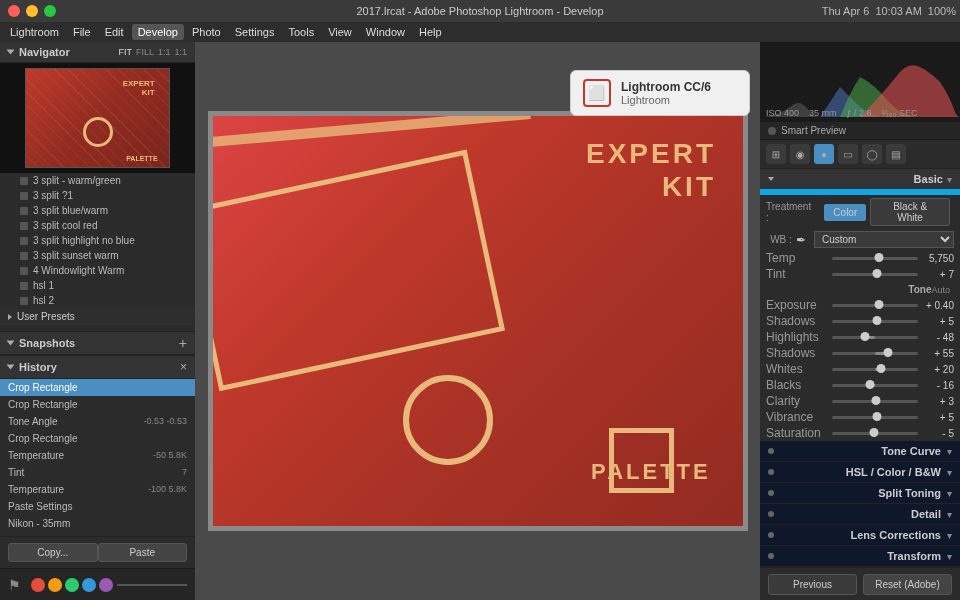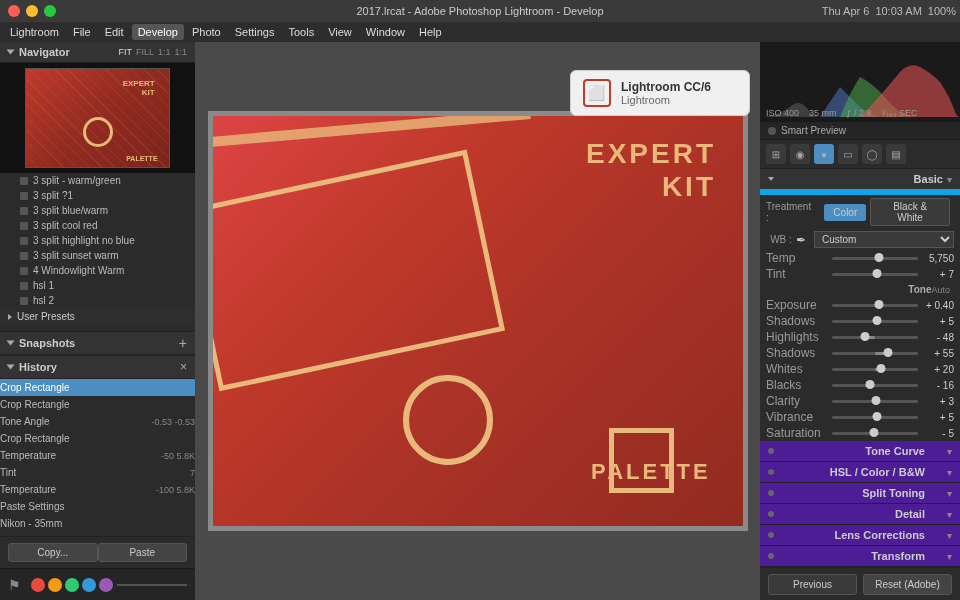--- a/index.html
+++ b/index.html
@@ -212,26 +212,26 @@
       margin-left: auto;
       color: #aaa;
       font-size: 12px;
       cursor: pointer;
     }
     #history-list {
       overflow-y: auto;
       flex: 1;
     }
     .history-item {
-      padding: 3px 0;
+      padding: 3px 8px;
       color: #bbb;
       cursor: pointer;
       display: flex;
       justify-content: space-between;
-      align-items: flex-end;
+      align-items: center;
       font-size: 10px;
     }
     .history-item.active { background: #4a8ec2; color: #fff; }
     .history-item .hist-values {
       color: #888;
       font-size: 9px;
     }
     .history-item.active .hist-values { color: #ddd; }
 
     
@@ -511,25 +511,24 @@
       color: #888;
       font-size: 9px;
       margin-right: 4px;
     }
 
     
     .collapsed-section {
       display: flex;
       align-items: center;
       padding: 4px 8px;
-      background: #4c1d95;
+      background: #0f172a;
       border-bottom: 1px solid #222;
       cursor: pointer;
       flex-shrink: 0;
-      gap: 16px;
     }
     .collapsed-section-title {
       flex: 1;
       text-align: right;
       font-size: 11px;
       color: #ccc;
       font-weight: 600;
     }
     .collapsed-indicator {
       color: #888;

